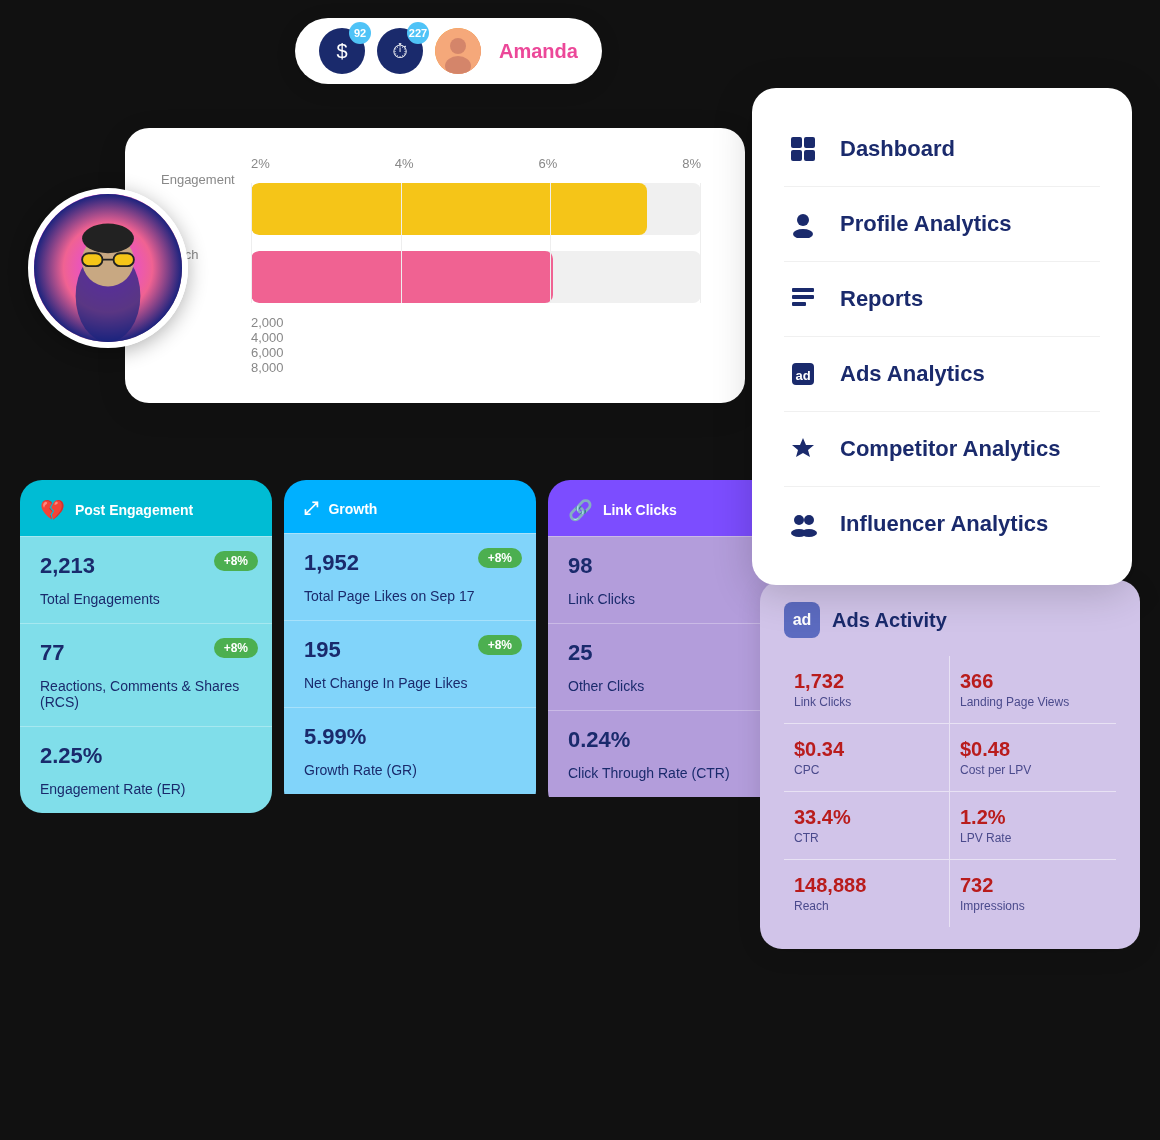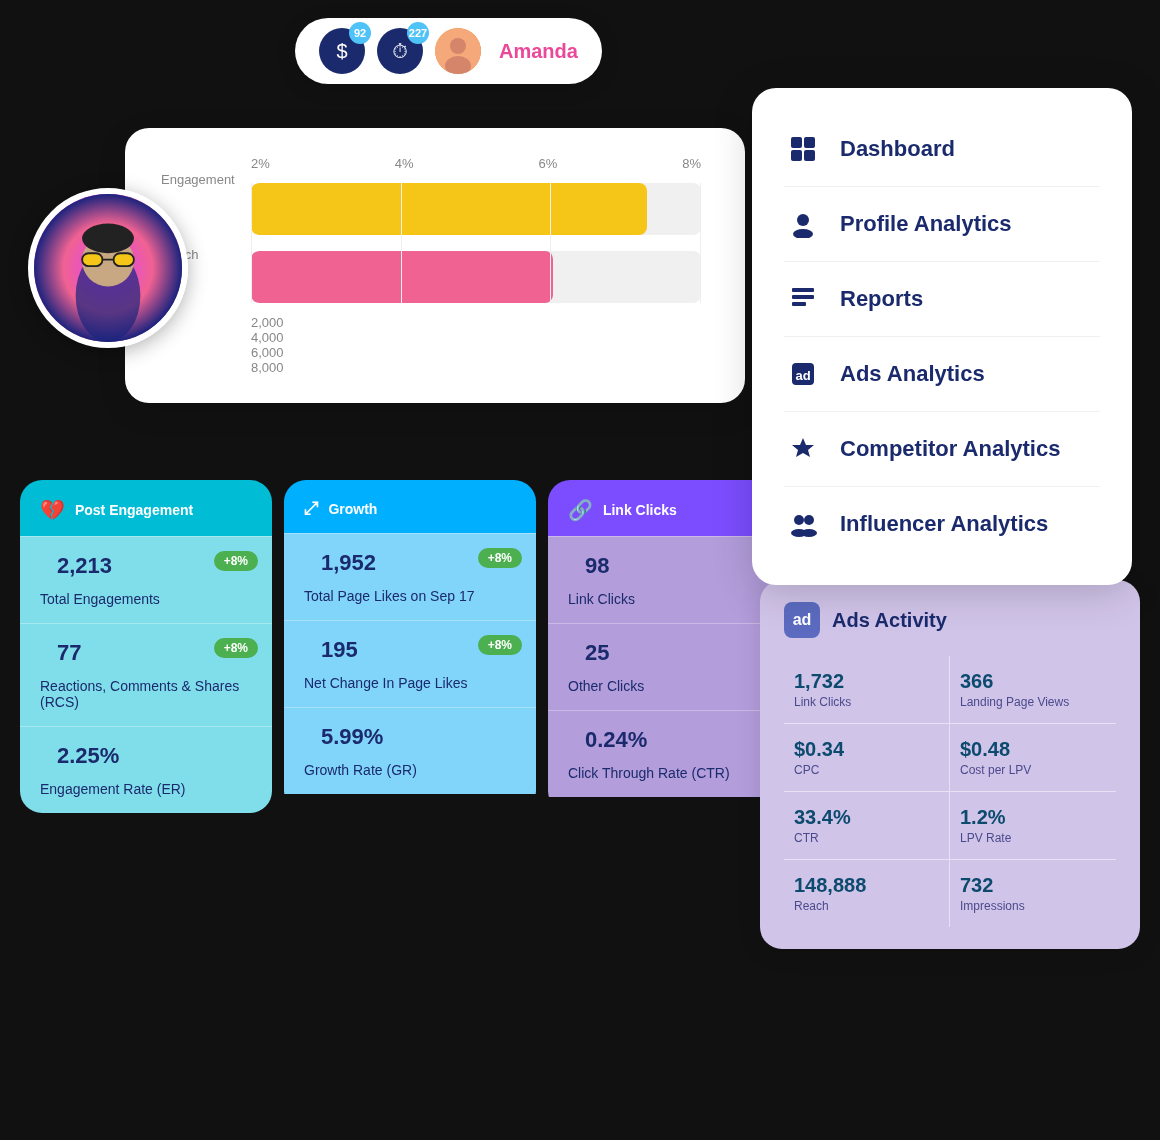--- a/index.html
+++ b/index.html
@@ -193,21 +193,20 @@
     }
 
     .stat-teal .stat-row { background: #80deea; }
     .stat-blue .stat-row { background: #81d4fa; }
     .stat-purple .stat-row { background: #b39ddb; }
 
     .stat-value {
       font-size: 22px;
       font-weight: 700;
       color: #1a2a6c;
-      margin-left: 17px;
     }
     .stat-desc {
       font-size: 14px;
       color: #1a2a6c;
       margin-top: 12px;
     }
     .badge-green {
       position: absolute;
       top: 14px;
       right: 14px;
@@ -260,21 +259,21 @@
       gap: 0;
     }
     .ads-cell {
       padding: 14px 10px;
       border-bottom: 1px solid rgba(255,255,255,0.5);
     }
     .ads-cell:nth-child(odd) { border-right: 1px solid rgba(255,255,255,0.5); }
     .ads-cell-value {
       font-size: 20px;
       font-weight: 700;
-      color: #0c4a6e;
+      color: #b91c1c;
     }
     .ads-cell-label {
       font-size: 12px;
       color: #4a4a8c;
       margin-top: 2px;
     }
     .ads-cell:nth-last-child(1),
     .ads-cell:nth-last-child(2) { border-bottom: none; }
   </style>
 </head>

